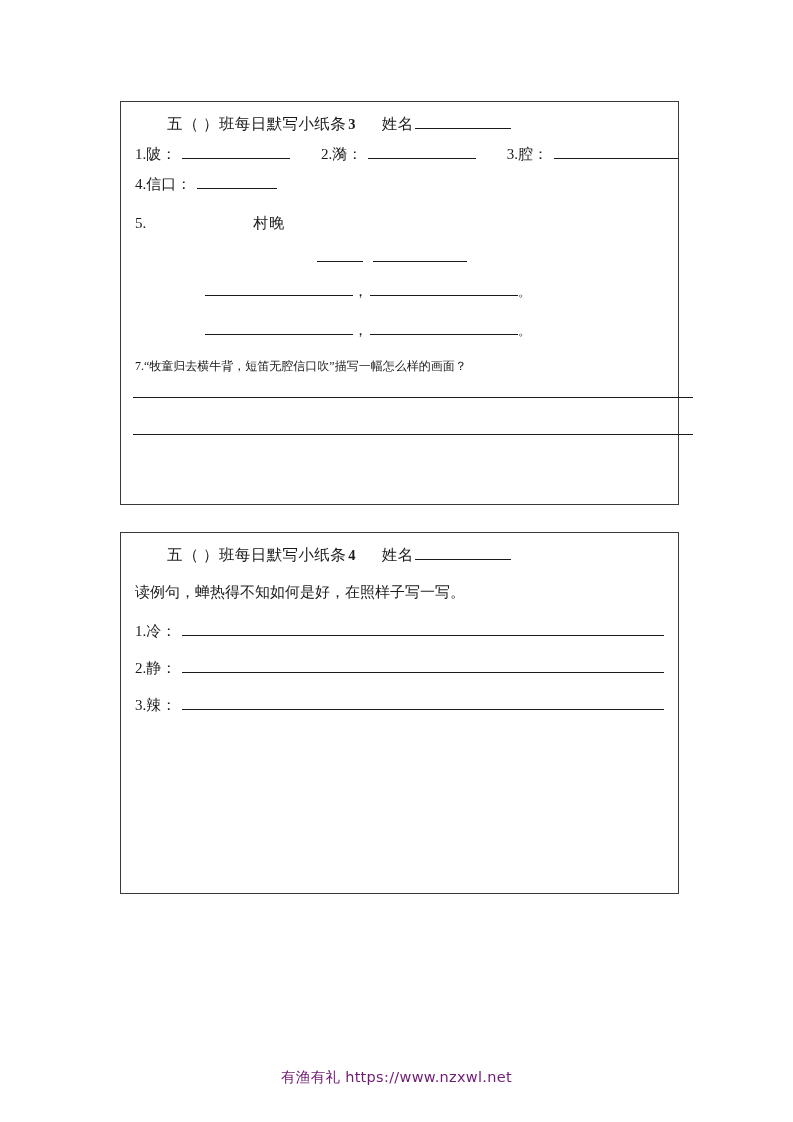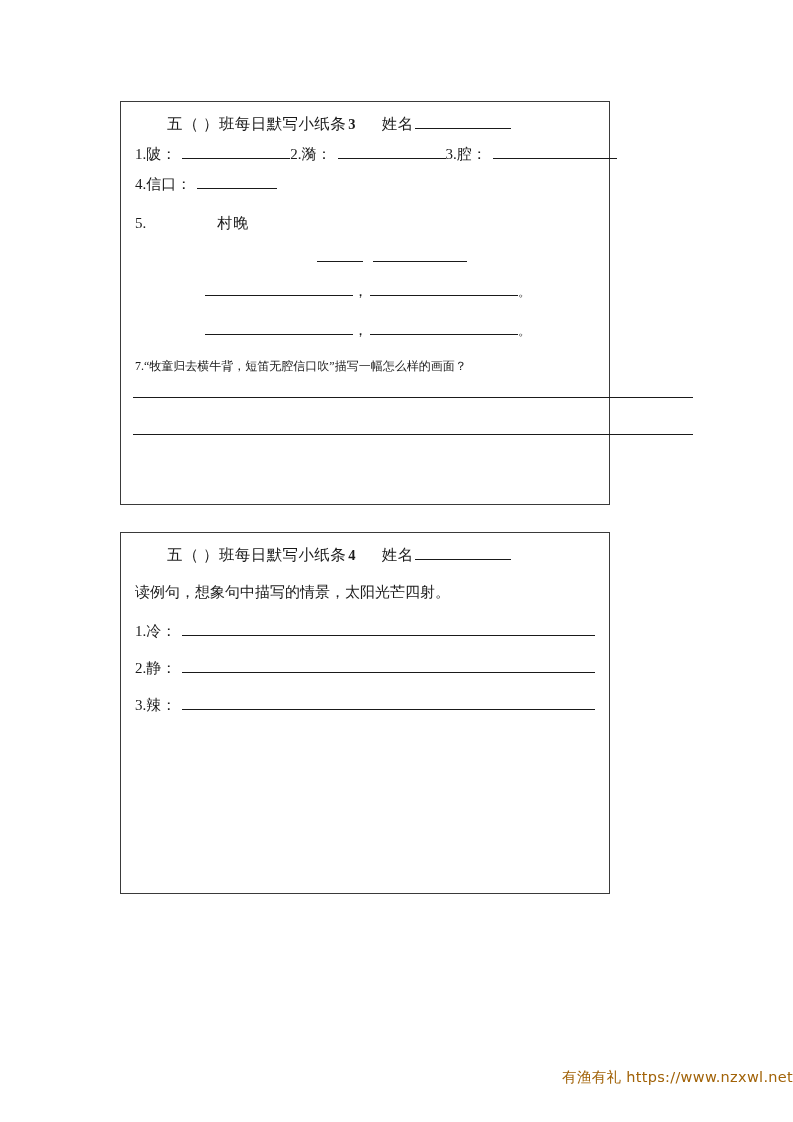--- a/index.html
+++ b/index.html
@@ -20,21 +20,21 @@
     position: absolute;
     left: 0; top: 0;
     width: 793px;
     height: 1122px;
   }
 
   
   .slip {
     position: absolute;
     left: 120px;
-    width: 490px;
+    width: 559px;
     box-sizing: border-box;
     border: 1.4px solid #3a3a3a;
     background: #ffffff;
   }
   #slip-1 { top: 101px; height: 404px; }
   #slip-2 { top: 532px; height: 362px; }
 
   .slip-inner {
     position: relative;
     width: 100%;
@@ -102,21 +102,21 @@
   
   .poem-head {
     display: flex;
     align-items: baseline;
     font-size: 15px;
     padding-left: 14px;
     margin-top: 20px;
   }
   .poem-head .poem-num { white-space: pre; }
   .poem-head .poem-title {
-    margin-left: 71px;
+    margin-left: 107px;
     letter-spacing: 1px;
   }
 
   .poem-author {
     margin-top: 14px;
     padding-left: 196px;
     display: flex;
     align-items: baseline;
   }
   .poem-author .rule-a { width: 46px; }
@@ -179,24 +179,24 @@
   }
   .fill-row .lbl { white-space: pre; }
   .fill-row .rule { flex: 1; margin-left: 6px; margin-right: 14px; }
 
   
   .watermark {
     position: absolute;
     left: 0;
     top: 1068px;
     width: 793px;
-    text-align: right;
+    text-align: center;
     font-family: "DejaVu Sans", "Liberation Sans", sans-serif;
     font-size: 14.5px;
-    color: #a16207;
+    color: #701a75;
     letter-spacing: 0.3px;
   }
 </style>
 </head>
 <body>
 
 <div class="page">
 
   <div class="slip" id="slip-1">
     <div class="slip-inner">
@@ -266,21 +266,21 @@
   <div class="slip" id="slip-2">
     <div class="slip-inner">
 
       <div class="slip-header">
         <span class="hdr-title">五（ ）班每日默写小纸条</span>
         <span class="hdr-num">4</span>
         <span class="hdr-name">姓名</span>
           <span class="name-rule"></span>
       </div>
 
-      <div class="para">读例句，想象句中描写的情景，太阳光芒四射。</div>
+      <div class="para">读例句，蝉热得不知如何是好，在照样子写一写。</div>
 
 
 
 
       <div class="fill-row">
         <span class="lbl">1.</span>
           <span class="lbl">冷：</span>
         <span class="rule"></span>
       </div>
 

